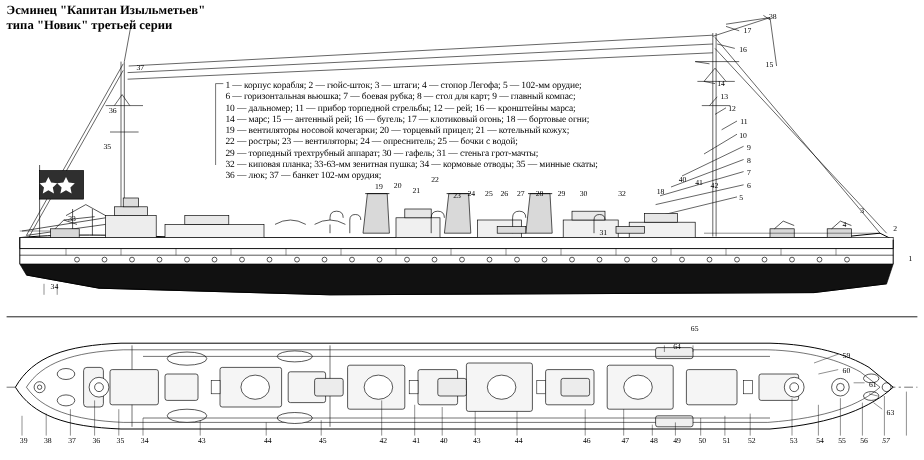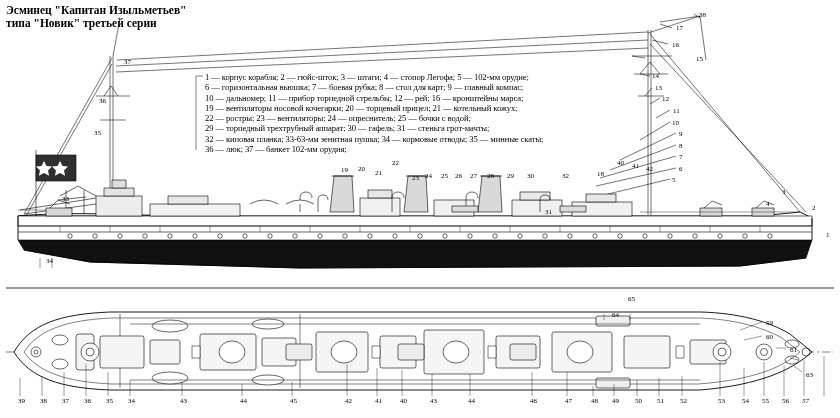--- a/index.html
+++ b/index.html
@@ -411,20 +411,21 @@
 
   <div id="title-block">
     <div>Эсминец "Капитан Изыльметьев"</div>
     <div>типа "Новик" третьей серии</div>
   </div>
 
   <div id="legend-block">
       <div class="legend-line">1 — корпус корабля; 2 — гюйс-шток; 3 — штаги; 4 — стопор Легофа; 5 — 102-мм орудие;</div>
       <div class="legend-line">6 — горизонтальная вьюшка; 7 — боевая рубка; 8 — стол для карт; 9 — главный компас;</div>
       <div class="legend-line">10 — дальномер; 11 — прибор торпедной стрельбы; 12 — рей; 16 — кронштейны марса;</div>
+      <div class="legend-line">14 — марс; 15 — антенный рей; 16 — бугель; 17 — клотиковый огонь; 18 — бортовые огни;</div>
       <div class="legend-line">19 — вентиляторы носовой кочегарки; 20 — торцевый прицел; 21 — котельный кожух;</div>
       <div class="legend-line">22 — ростры; 23 — вентиляторы; 24 — опреснитель; 25 — бочки с водой;</div>
       <div class="legend-line">29 — торпедный трехтрубный аппарат; 30 — гафель; 31 — стеньга грот-мачты;</div>
       <div class="legend-line">32 — киповая планка; 33-63-мм зенитная пушка; 34 — кормовые отводы; 35 — минные скаты;</div>
       <div class="legend-line">36 — люк; 37 — банкет 102-мм орудия;</div>
     </div>
 
   <div id="callout-layer">
       <span class="numlabel" style="left: 124px; top: 59px;">37</span>
       <span class="numlabel" style="left: 99px; top: 98px;">36</span>

